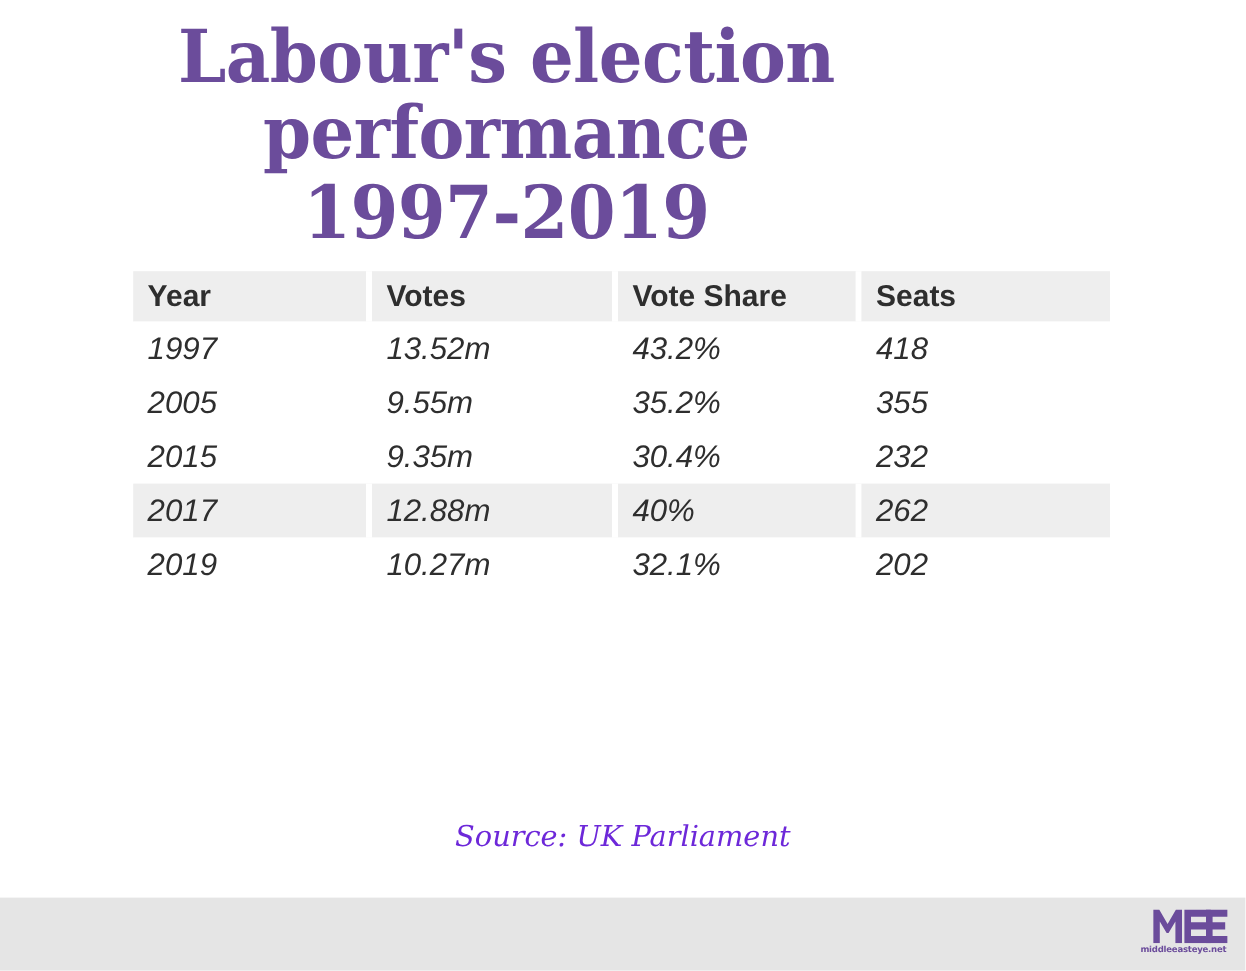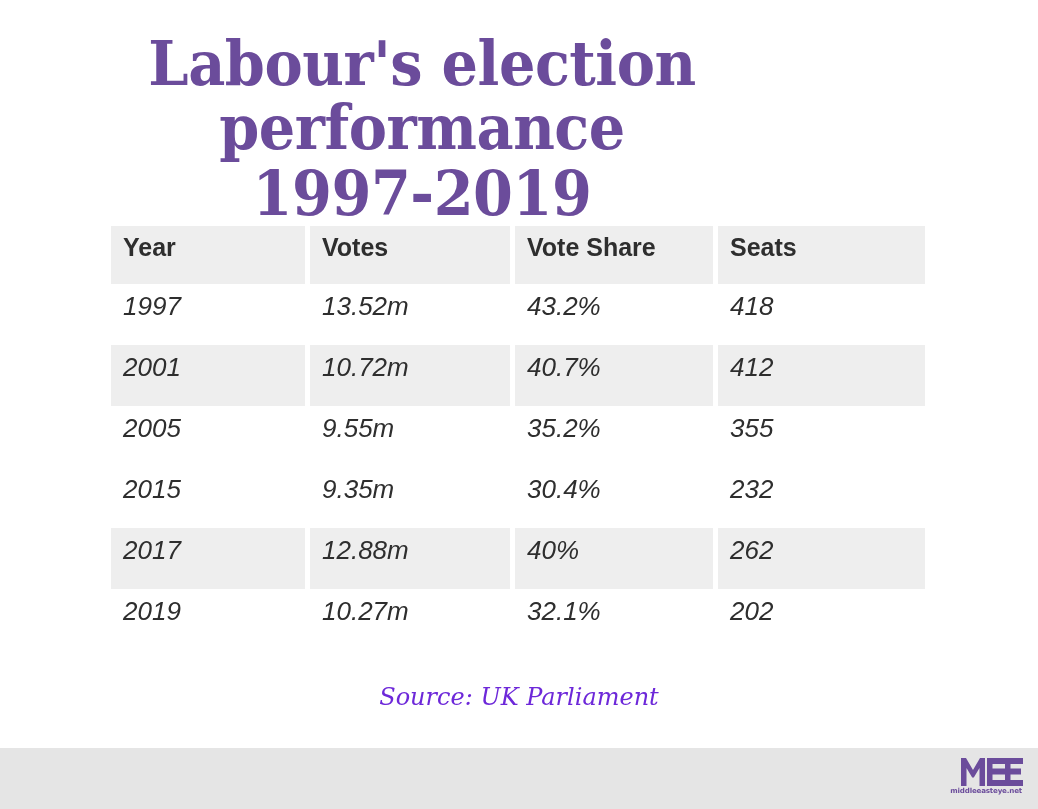--- a/index.html
+++ b/index.html
@@ -13,21 +13,21 @@
     background: #ffffff;
     font-family: "Liberation Sans", sans-serif;
     overflow: hidden;
     position: relative;
   }
 
   
   .title-block {
     position: absolute;
     left: 0;
-    top: 32px;
+    top: 16px;
     width: 844px;
     text-align: center;
   }
   .title-line {
     font-family: "DejaVu Serif", "Liberation Serif", serif;
     font-weight: 700;
     color: #6b4c9b;
     letter-spacing: -0.5px;
     line-height: 1.05;
     display: block;
@@ -56,21 +56,21 @@
     table-layout: fixed;
   }
   table.data-table col.c0 { width: 199px; }
   table.data-table col.c1 { width: 205px; }
   table.data-table col.c2 { width: 203px; }
   table.data-table col.c3 { width: 207px; }
 
   table.data-table th,
   table.data-table td {
     text-align: left;
-    padding: 0 0 16px 12px;
+    padding: 0 0 0 12px;
     color: #2e2e2e;
     font-family: "Liberation Sans", sans-serif;
     vertical-align: middle;
     border-right: 5px solid #ffffff;
     margin-top: 16px;
   }
   table.data-table th:last-child,
   table.data-table td:last-child {
     border-right: none;
   }
@@ -162,26 +162,20 @@
         <th>Seats</th>
       </tr>
     </thead>
     <tbody>
       <tr>
         <td>1997</td>
         <td>13.52m</td>
         <td>43.2%</td>
         <td>418</td>
       </tr>
-      <tr class="alt">
-        <td>2001</td>
-        <td>10.72m</td>
-        <td>40.7%</td>
-        <td>412</td>
-      </tr>
       <tr>
         <td>2005</td>
         <td>9.55m</td>
         <td>35.2%</td>
         <td>355</td>
       </tr>
       <tr>
         <td>2015</td>
         <td>9.35m</td>
         <td>30.4%</td>

